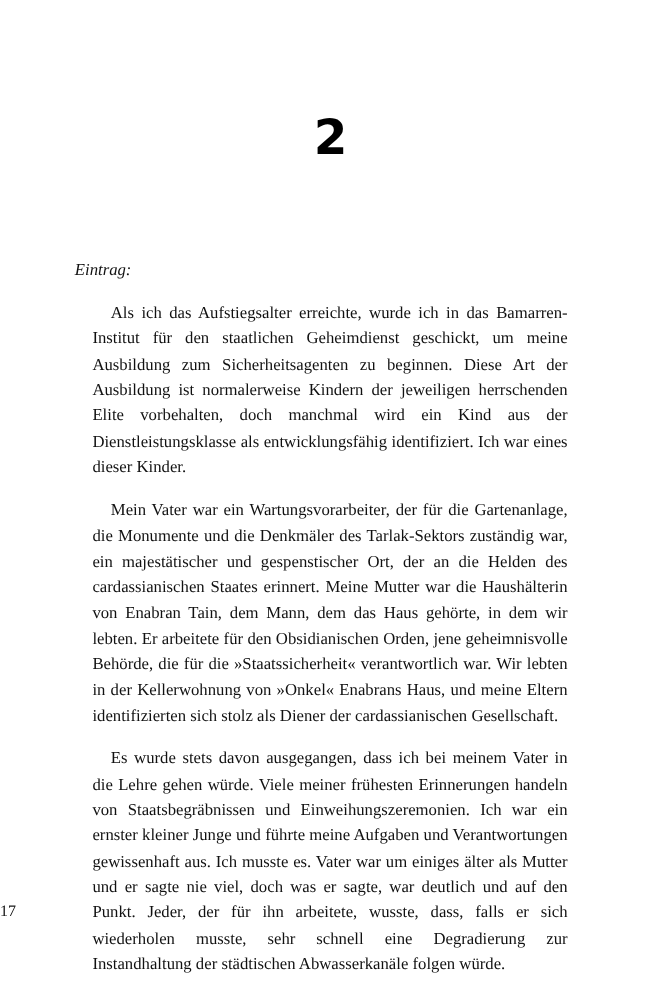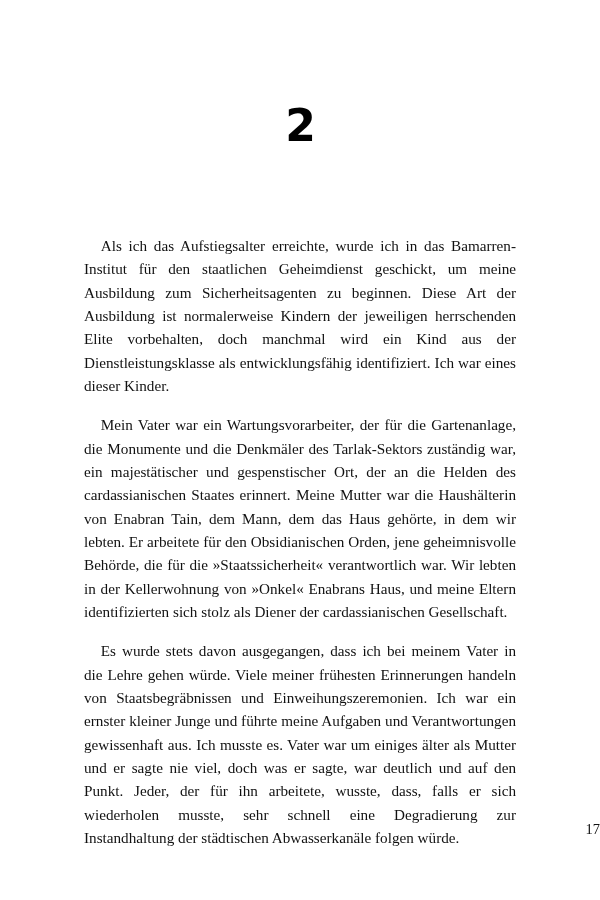--- a/index.html
+++ b/index.html
@@ -49,34 +49,35 @@
     text-justify: inter-word;
     margin: 16px;
     text-indent: 1.1em;
     hyphens: manual;
   }
   .folio {
     position: absolute;
     left: 0;
     right: 0;
     bottom: 62px;
-    text-align: right;
+    text-align: left;
     font-size: 14.5px;
     color: #111111;
   }
 </style>
 </head>
 <body>
 
 <div class="page">
 
   <div class="chapter-number">2</div>
 
   <div class="body-block">
 
+    <div class="entry-label">Eintrag:</div>
 
     <p class="para">Als ich das Aufstiegsalter erreichte, wurde ich in das Bamarren-Institut für den staatlichen Geheimdienst geschickt, um meine Ausbildung zum Sicherheitsagenten zu beginnen. Diese Art der Ausbildung ist normalerweise Kindern der jeweiligen herrschenden Elite vorbehalten, doch manchmal wird ein Kind aus der Dienstleistungsklasse als entwicklungsfähig identifiziert. Ich war eines dieser Kinder.</p>
 
     <p class="para">Mein Vater war ein Wartungsvorarbeiter, der für die Gartenanlage, die Monumente und die Denkmäler des Tarlak-Sektors zuständig war, ein majestätischer und gespenstischer Ort, der an die Helden des cardassianischen Staates erinnert. Meine Mutter war die Haushälterin von Enabran Tain, dem Mann, dem das Haus gehörte, in dem wir lebten. Er arbeitete für den Obsidianischen Orden, jene geheimnisvolle Behörde, die für die »Staatssicherheit« verantwortlich war. Wir lebten in der Kellerwohnung von »Onkel« Enabrans Haus, und meine Eltern identifizierten sich stolz als Diener der cardassianischen Gesellschaft.</p>
 
     <p class="para">Es wurde stets davon ausgegangen, dass ich bei meinem Vater in die Lehre gehen würde. Viele meiner frühesten Erinnerungen handeln von Staatsbegräbnissen und Einweihungszeremonien. Ich war ein ernster kleiner Junge und führte meine Aufgaben und Verantwortungen gewissenhaft aus. Ich musste es. Vater war um einiges älter als Mutter und er sagte nie viel, doch was er sagte, war deutlich und auf den Punkt. Jeder, der für ihn arbeitete, wusste, dass, falls er sich wiederholen musste, sehr schnell eine Degradierung zur Instandhaltung der städtischen Abwasserkanäle folgen würde.</p>
 
   </div>
 
   <div class="folio">17</div>

